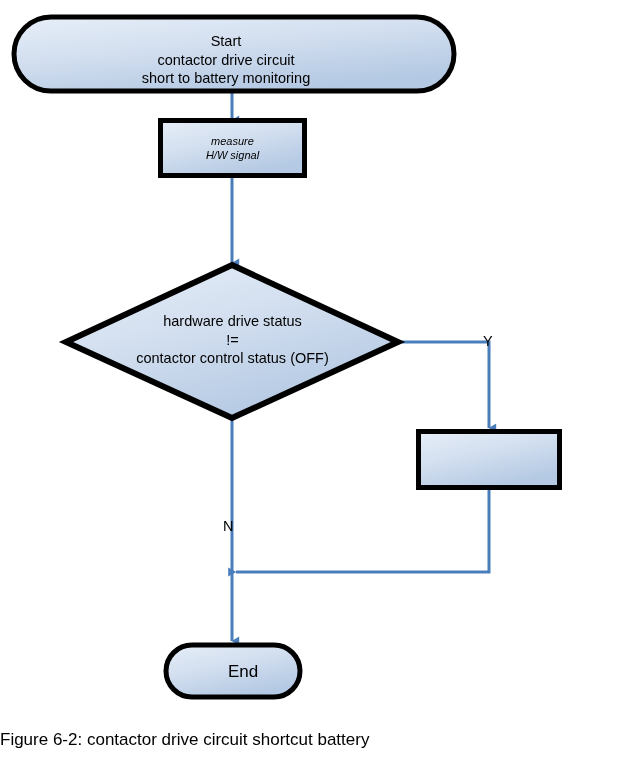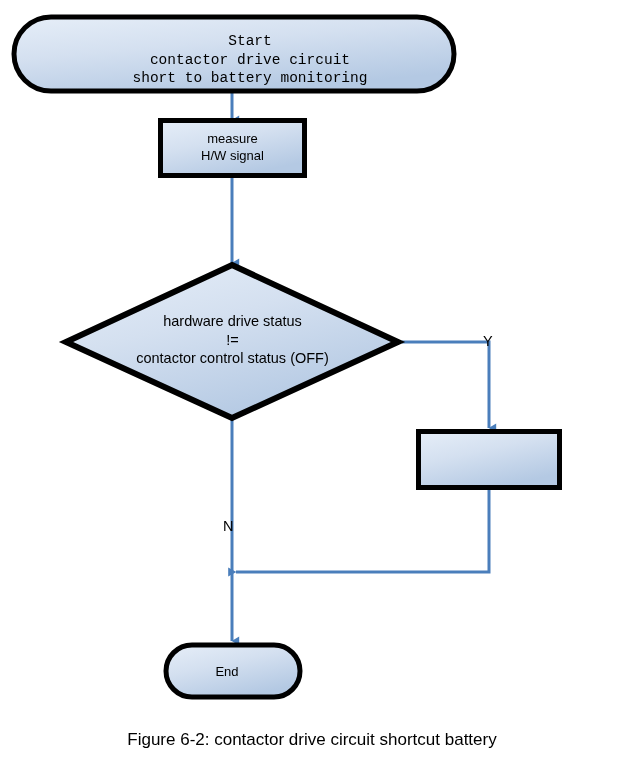--- a/index.html
+++ b/index.html
@@ -31,71 +31,71 @@
     display: flex;
     align-items: center;
     justify-content: center;
     text-align: center;
     color: #000000;
     line-height: 1.28;
     pointer-events: none;
     white-space: pre-line;
   }
   .t-start {
-    left: 28px;
+    left: 4px;
     top: 15px;
     width: 444px;
     height: 90px;
     font-size: 14.5px;
-    font-family: Liberation Mono, monospace;
   }
   .t-measure {
     left: 160px;
     top: 122px;
     width: 145px;
     height: 52px;
-    font-size: 13px;
+    font-size: 11px;
+    font-style: italic;
   }
   .t-decision {
     left: 80px;
     top: 300px;
     width: 305px;
     height: 80px;
     font-size: 14.5px;
     text-align: center;
   }
   .t-setdtc {
     left: 420px;
     top: 434px;
     width: 138px;
     height: 52px;
     font-size: 14.5px;
   }
   .t-end {
-    left: 160px;
+    left: 176px;
     top: 646px;
     width: 134px;
     height: 52px;
-    font-size: 13px;
+    font-size: 17px;
   }
   .edge-label {
     position: absolute;
     font-size: 14.5px;
     color: #000000;
     pointer-events: none;
   }
   .lbl-yes { left: 483px; top: 333px; }
   .lbl-no  { left: 223px; top: 518px; }
 
   .caption {
     position: absolute;
     left: 0;
     top: 730px;
     width: 624px;
-    text-align: center;
+    text-align: left;
     font-size: 17px;
     color: #000000;
     font-family: "Liberation Sans", sans-serif;
   }
 </style>
 </head>
 <body>
 
 <div id="canvas">
 

